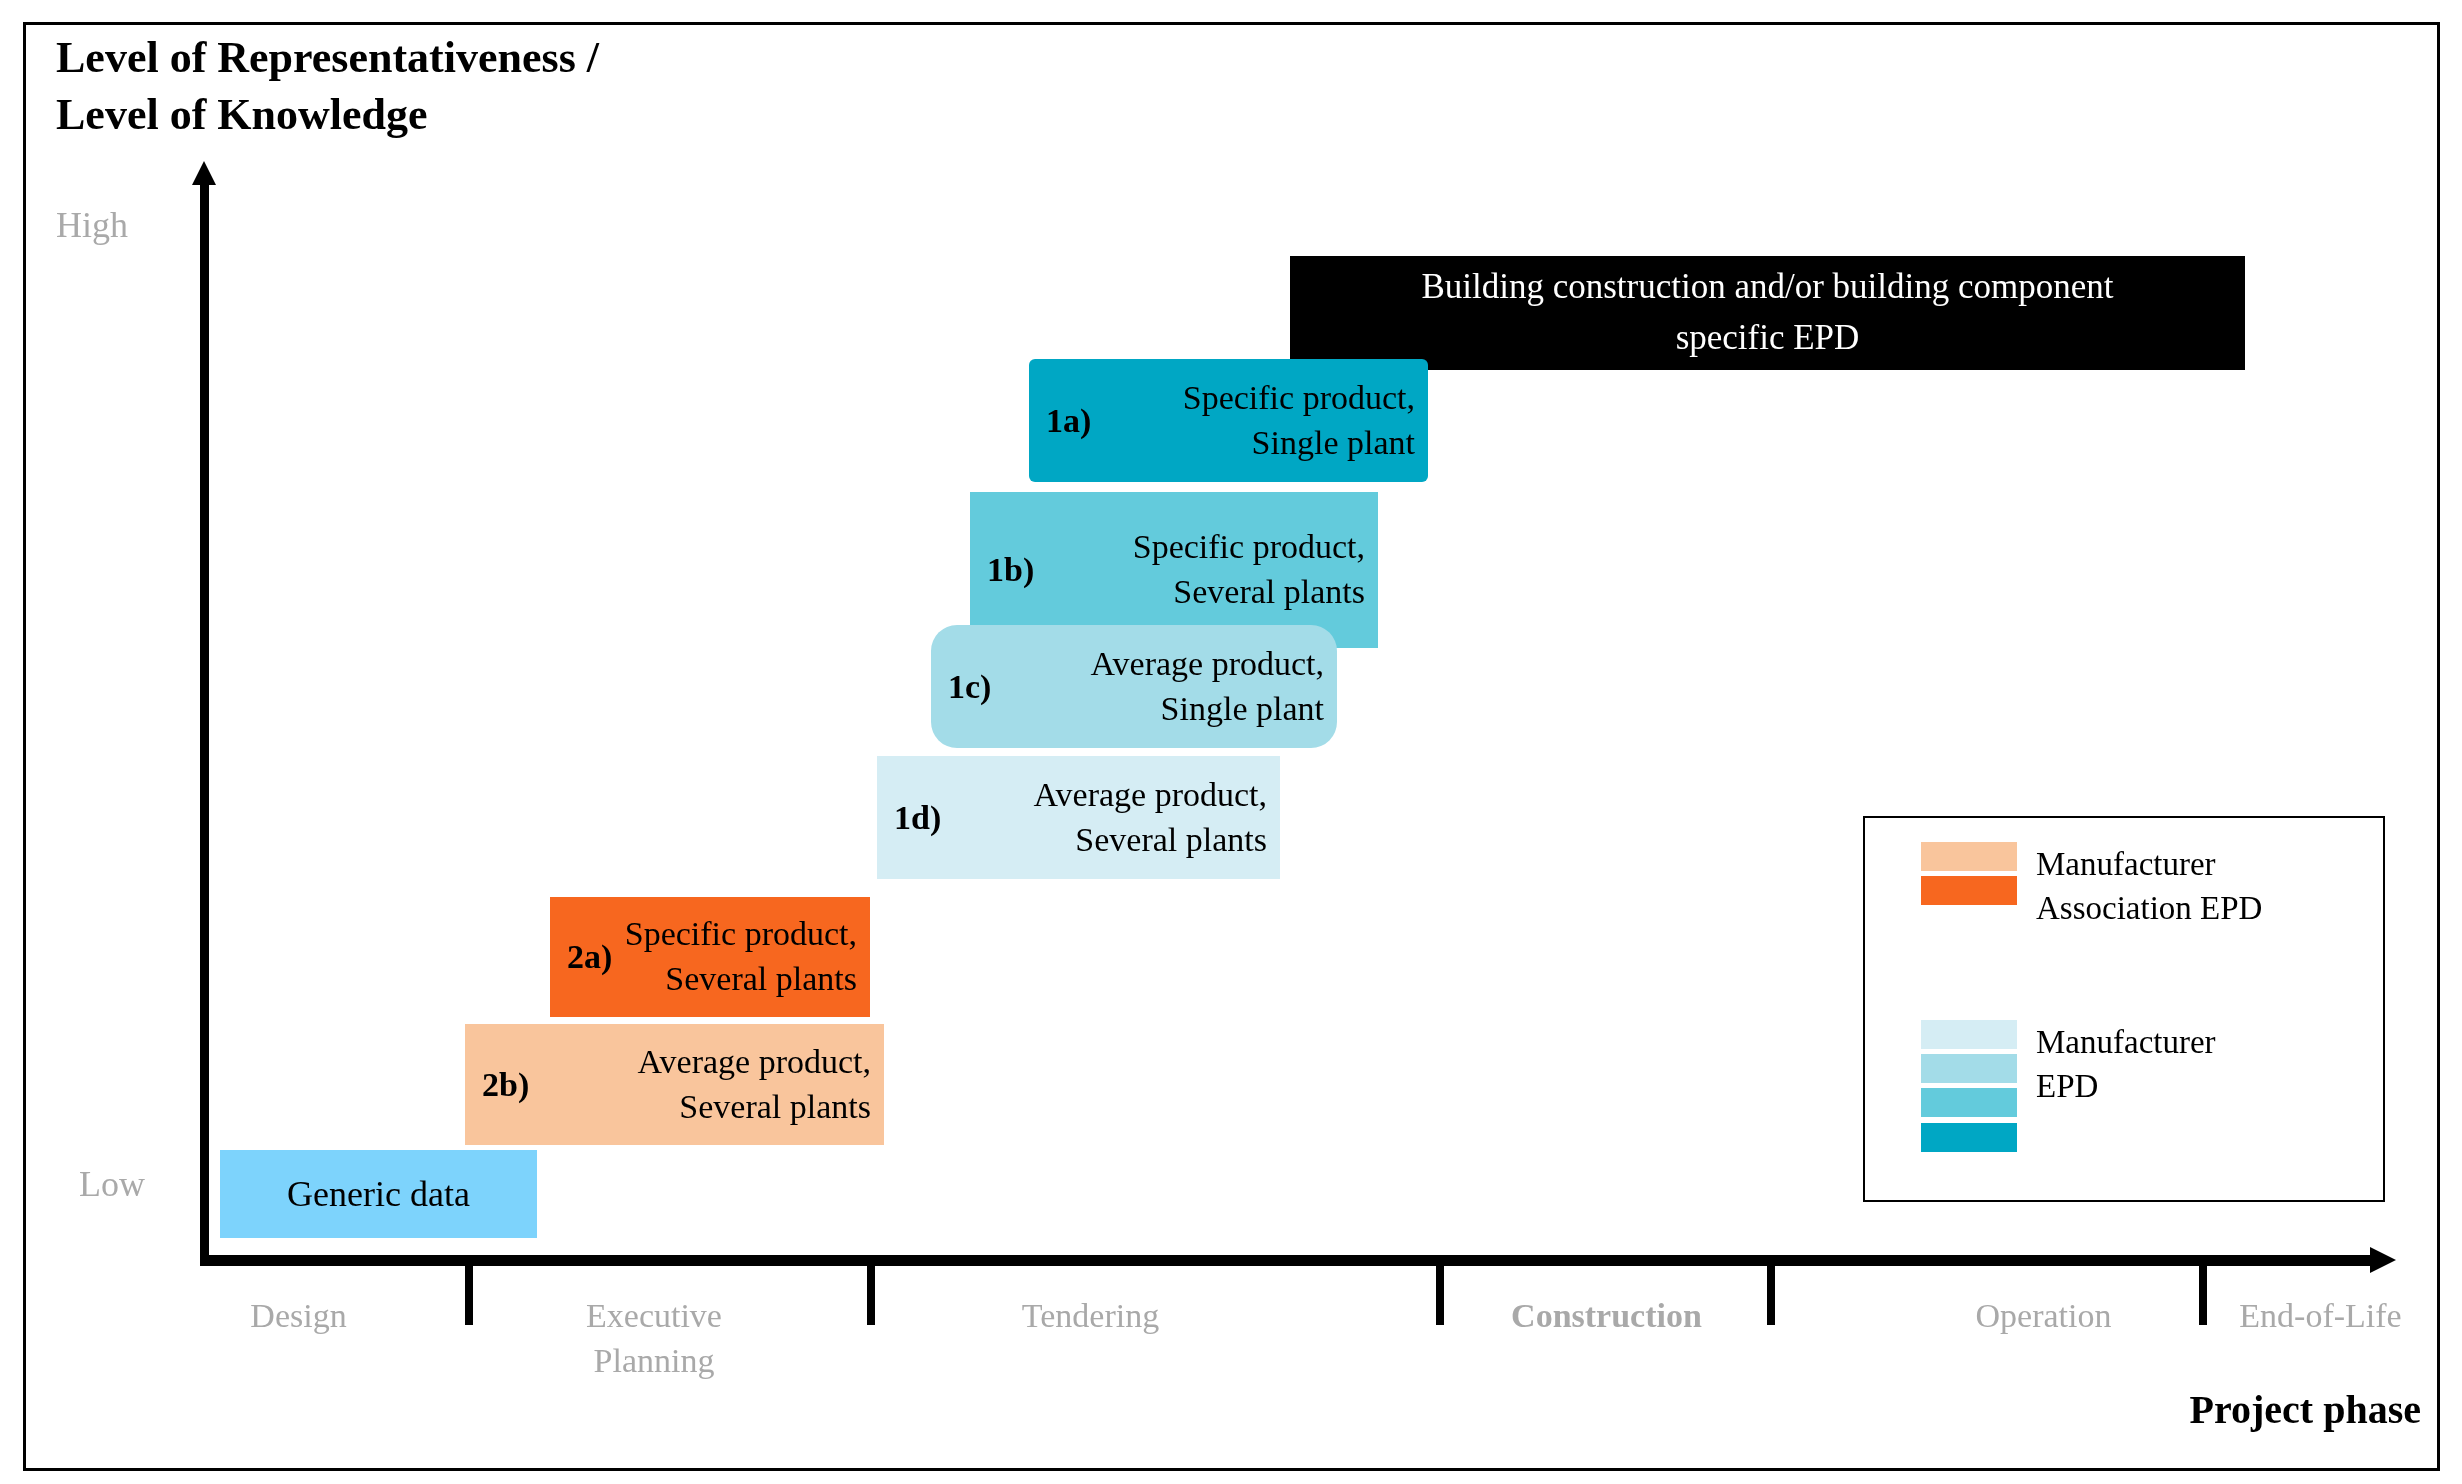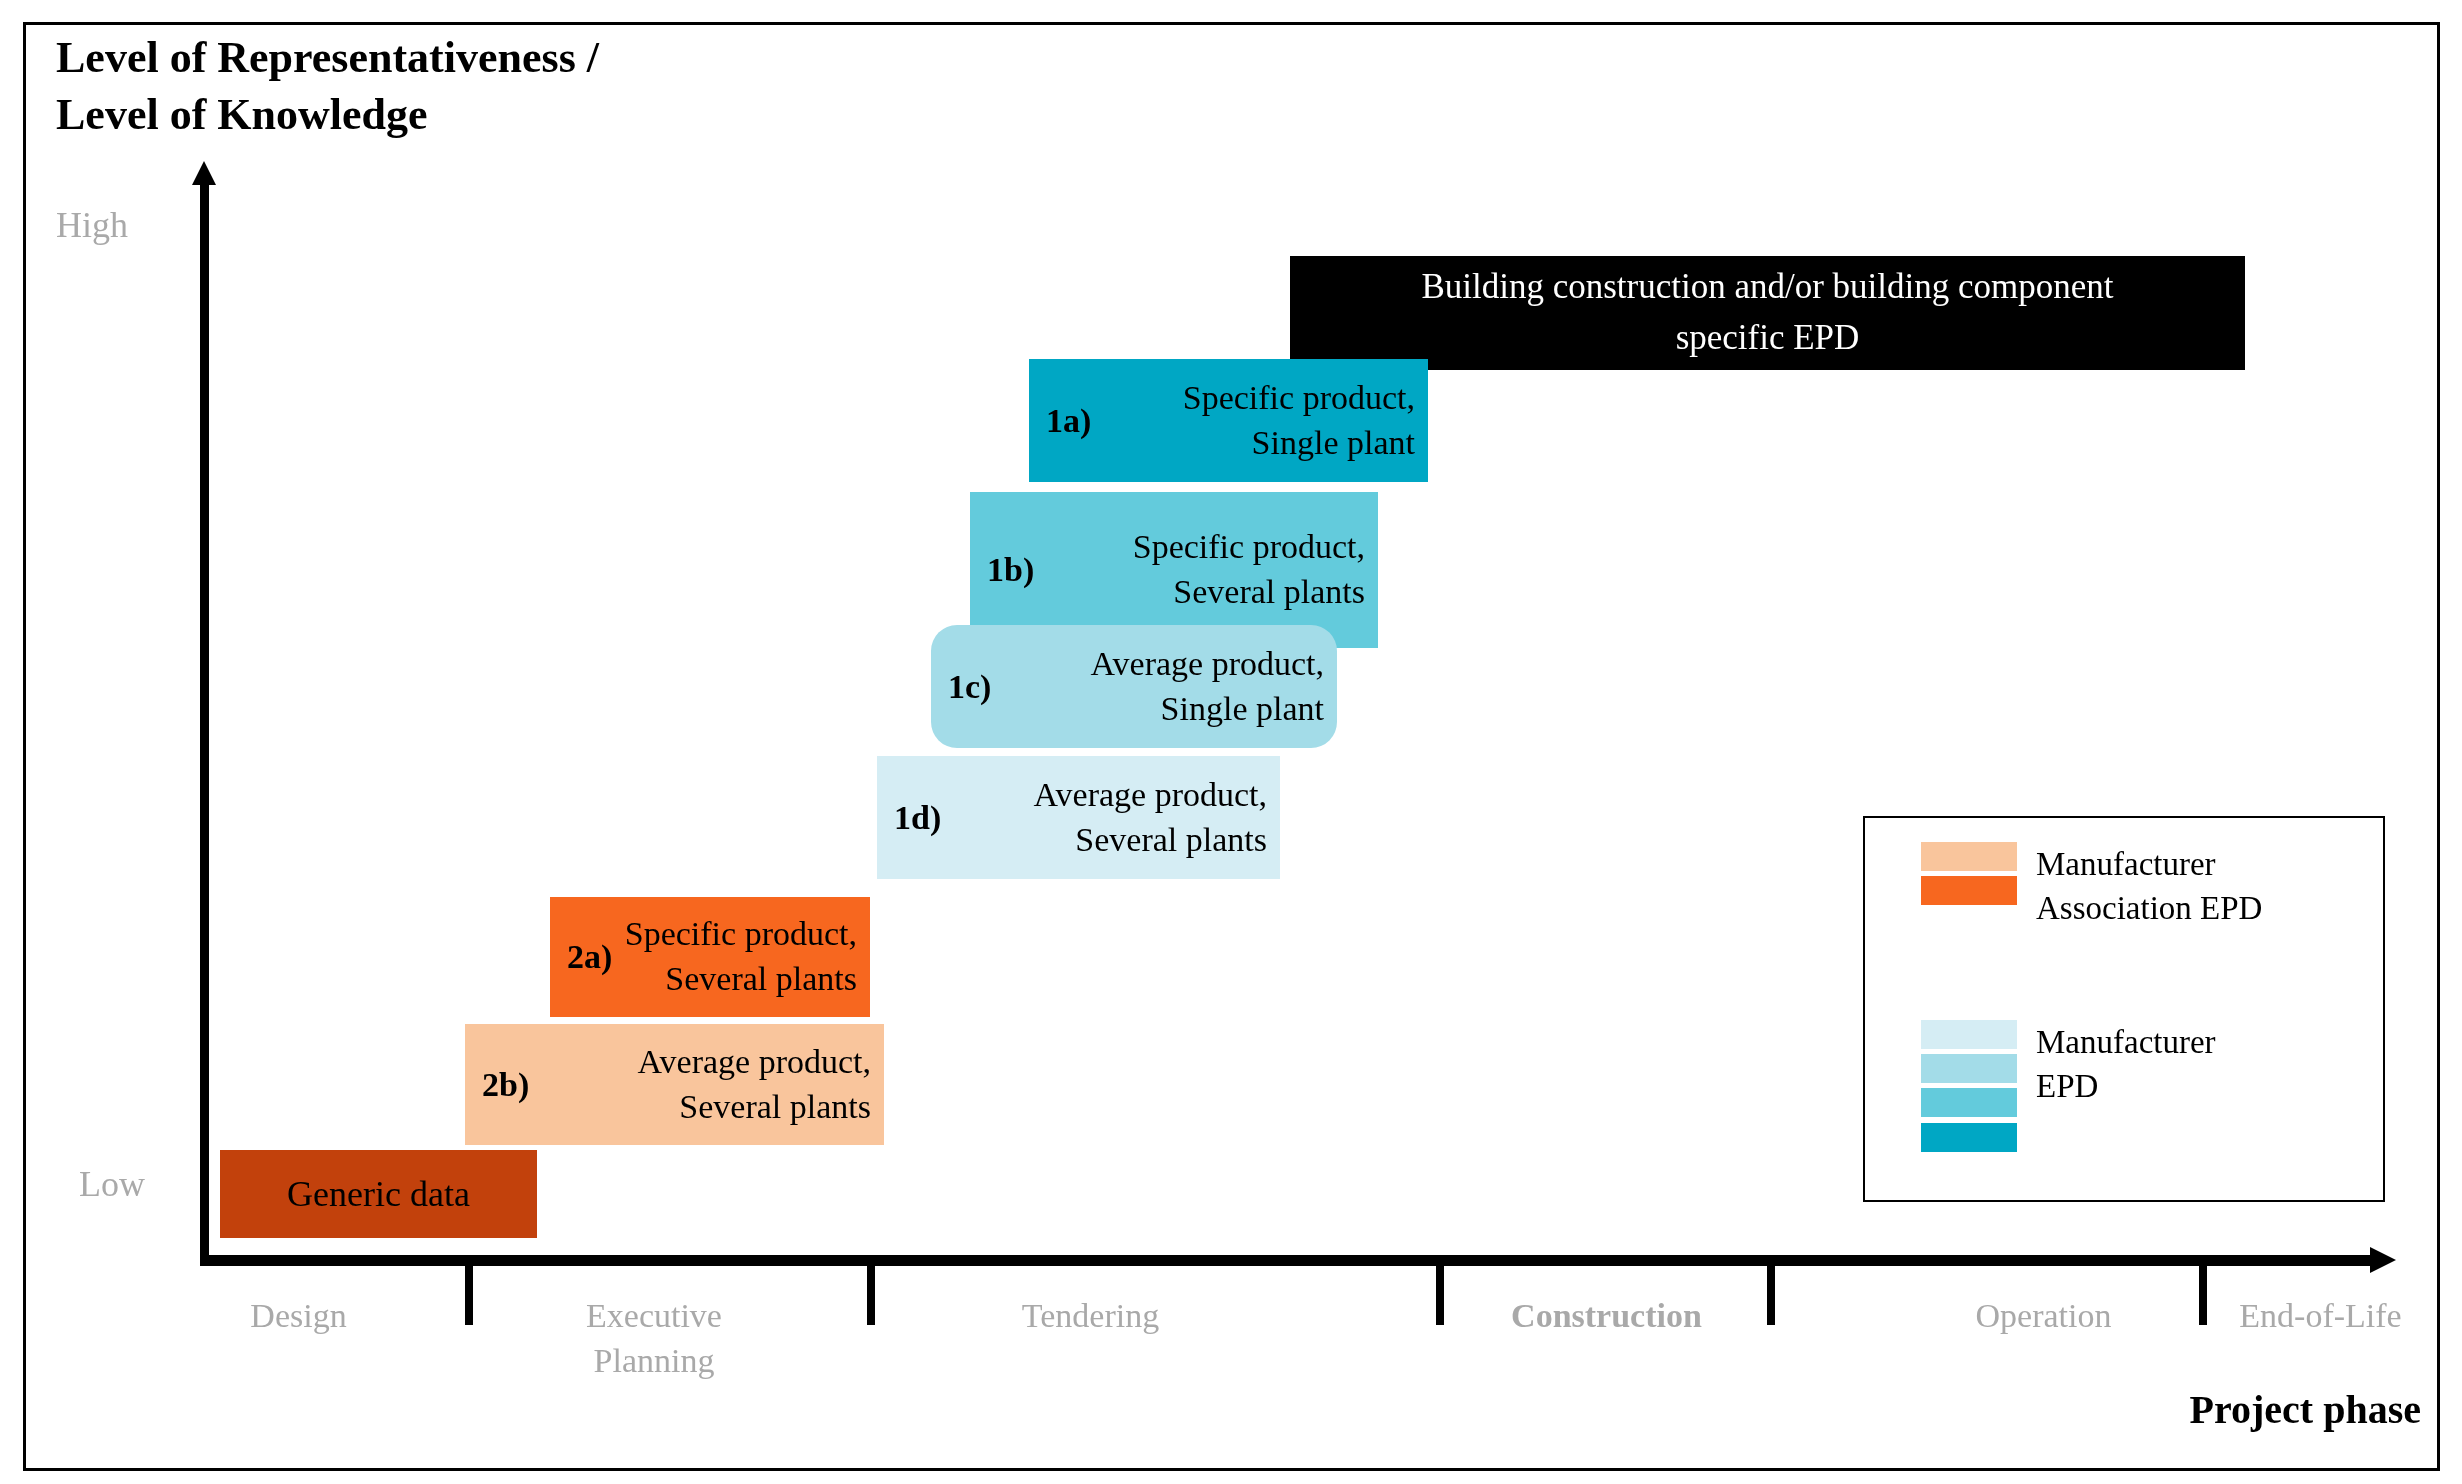--- a/index.html
+++ b/index.html
@@ -93,21 +93,21 @@
 
 <div class="x-title">Project phase</div>
 
 <div class="box box-black" style="background-color: rgb(0, 0, 0); margin-top: 19px;">
   <div class="box-lines-center">
     <div>Building construction and/or building component</div>
     <div>specific EPD</div>
   </div>
 </div>
 
-<div class="box box-1a" style="background-color: rgb(0, 167, 196);">
+<div class="box box-1a" style="background-color: rgb(0, 167, 196); border-radius: 6px;">
   <span class="box-num">1a)</span>
   <div class="box-lines">
     <div>Specific product,</div>
     <div>Single plant</div>
   </div>
 </div>
 
 <div class="box box-1b" style="background-color: rgb(99, 203, 220);">
   <span class="box-num">1b)</span>
   <div class="box-lines">
@@ -141,21 +141,21 @@
 </div>
 
 <div class="box box-2b" style="background-color: rgb(249, 197, 156);">
   <span class="box-num">2b)</span>
   <div class="box-lines">
     <div>Average product,</div>
     <div>Several plants</div>
   </div>
 </div>
 
-<div class="box box-generic" style="background-color: #c2410c; justify-content: center;">
+<div class="box box-generic" style="background-color: #7dd3fc; justify-content: center;">
   <div>Generic data</div>
 </div>
 
 <div class="legend">
   <div class="lg-group lg-orange">
     <div class="lg-swatches">
       <div class="lg-swatch" style="background-color: rgb(249, 197, 156);"></div>
       <div class="lg-swatch" style="background-color: rgb(247, 103, 31);"></div>
     </div>
     <div class="lg-label">

